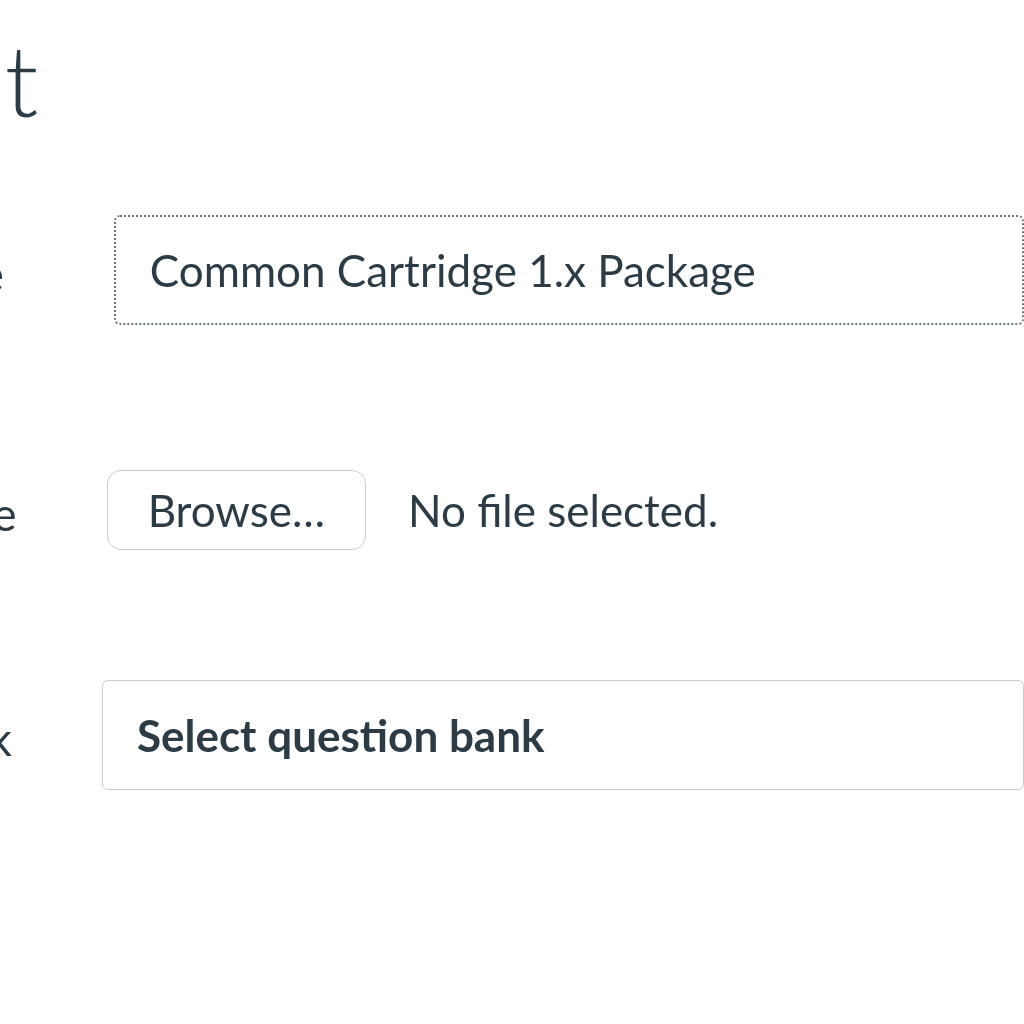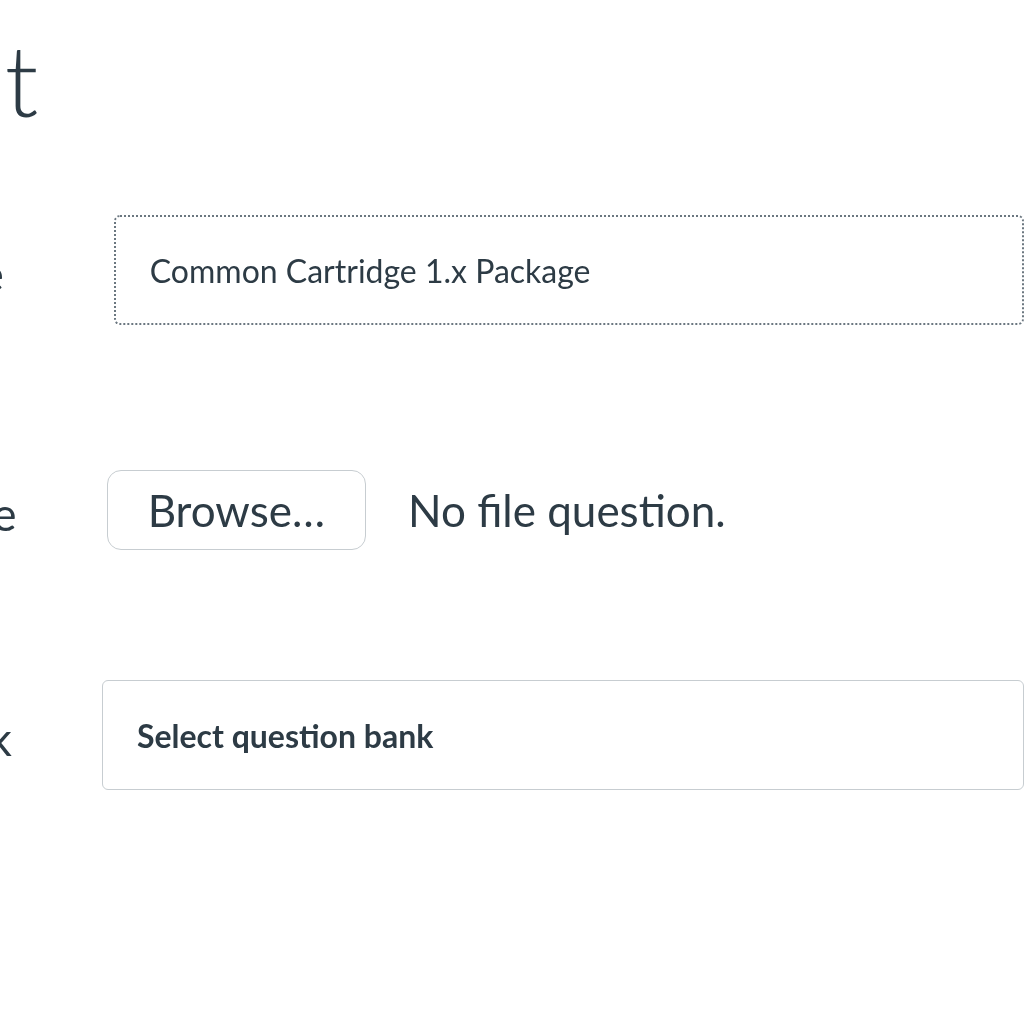--- a/index.html
+++ b/index.html
@@ -59,21 +59,21 @@
     .select-wrap {
       margin-left: 110px;
       flex: 1;
       height: 110px;
       border: 1px solid #c7cdd1;
       border-radius: 6px;
       background: #ffffff;
       display: flex;
       align-items: center;
       padding: 0 34px;
-      font-size: 32px;
+      font-size: 44px;
       color: #2D3B45;
       position: relative;
       min-width: 0;
       overflow: hidden;
       white-space: nowrap;
     }
     .select-wrap.focused {
       border: 2px dotted #6b7780;
     }
     .row-bank .select-wrap {
@@ -117,21 +117,21 @@
     <span class="form-label">ype</span>
     <div class="select-wrap focused">
       <span>Common Cartridge 1.x Package</span>
     </div>
   </div>
 
   <div class="form-row row-source">
     <span class="form-label">rce</span>
     <div class="file-controls">
       <button class="browse-btn">Browse…</button>
-      <span class="file-status">No file question.</span>
+      <span class="file-status">No file selected.</span>
     </div>
   </div>
 
   <div class="form-row row-bank">
     <span class="form-label">ank</span>
     <div class="select-wrap">
       <span>Select question bank</span>
     </div>
   </div>
 

